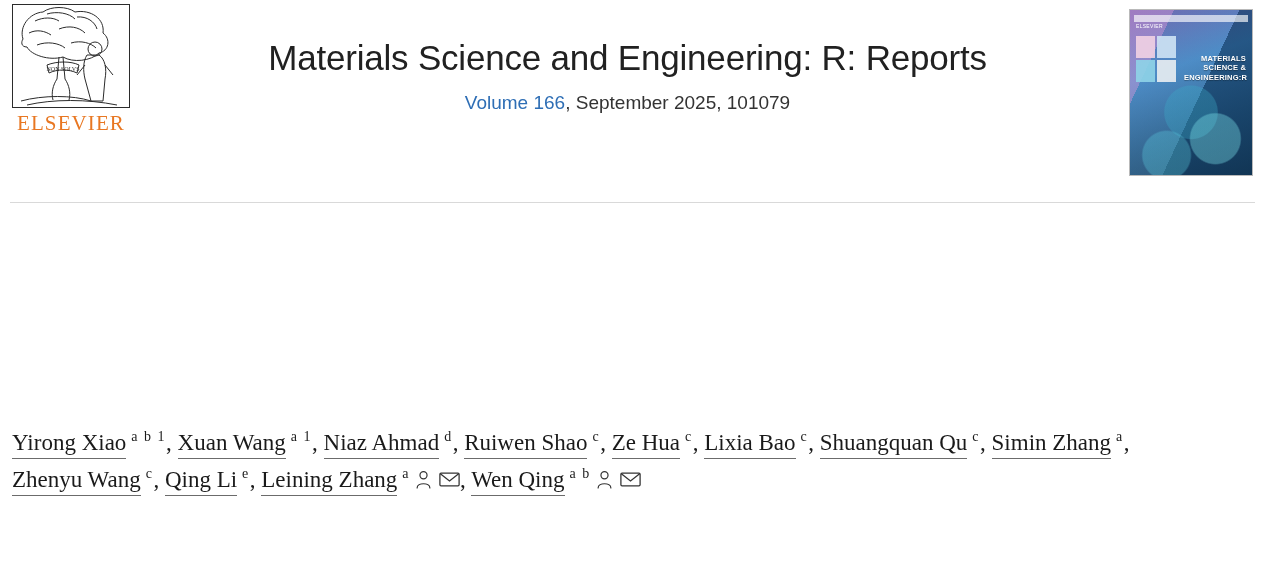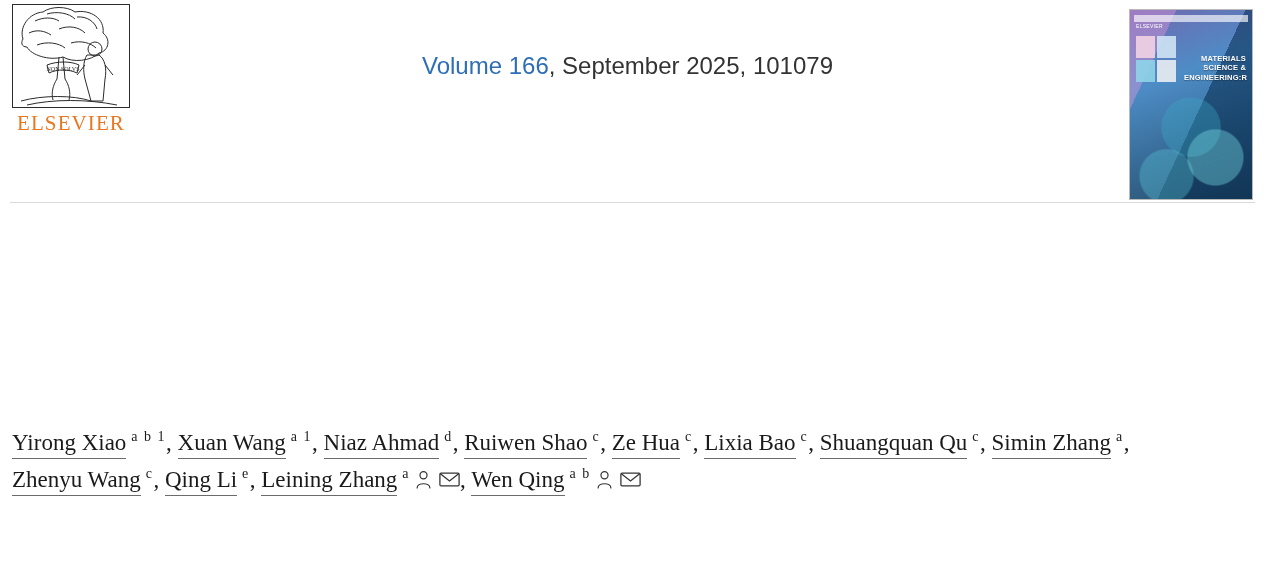--- a/index.html
+++ b/index.html
@@ -66,35 +66,35 @@
   .journal-title {
     font-family: "Liberation Sans", sans-serif;
     font-size: 35px;
     font-weight: 400;
     color: #212121;
     line-height: 1.15;
     letter-spacing: -0.2px;
   }
   .issue-line {
     margin-top: 14px;
-    font-size: 24px;
+    font-size: 19px;
     color: #333;
   }
   .issue-line .vol-link {
     color: #2e6eb5;
     text-decoration: none;
     cursor: pointer;
   }
 
   .cover-thumb {
     position: absolute;
     right: 12px;
     top: 9px;
     width: 124px;
-    height: 191px;
+    height: 167px;
     border: 1px solid #b9b9b9;
     box-sizing: border-box;
     overflow: hidden;
     background: linear-gradient(160deg,#6f4fa0 0%, #3f7fbf 35%, #1f4f7a 70%, #0d2b45 100%);
   }
   .cover-inner {
     position: absolute;
     inset: 0;
     background:
       radial-gradient(circle at 70% 78%, rgba(120,220,230,0.40) 0 16%, transparent 17%),
@@ -243,20 +243,21 @@
 
             <path d="M34 60 C44 56 58 56 66 60 L64 68 C56 64 44 64 36 68 Z"></path>
           </g>
           <text x="50" y="66" font-family="Liberation Serif, serif" font-size="6" text-anchor="middle" fill="#2b2b2b">NON SOLVS</text>
         </svg>
       </div>
       <div class="elsevier-wordmark">ELSEVIER</div>
     </div>
 
     <div class="header-center">
+      <div class="journal-title">Materials Science and Engineering: R: Reports</div>
       <div class="issue-line">
         <span class="vol-link">Volume 166</span><span>, September 2025, 101079</span>
       </div>
     </div>
 
     <div class="cover-thumb">
       <div class="cover-inner"></div>
       <div class="cover-band"></div>
       <div class="cover-logo-mini">ELSEVIER</div>
       <div class="cover-swatches">

